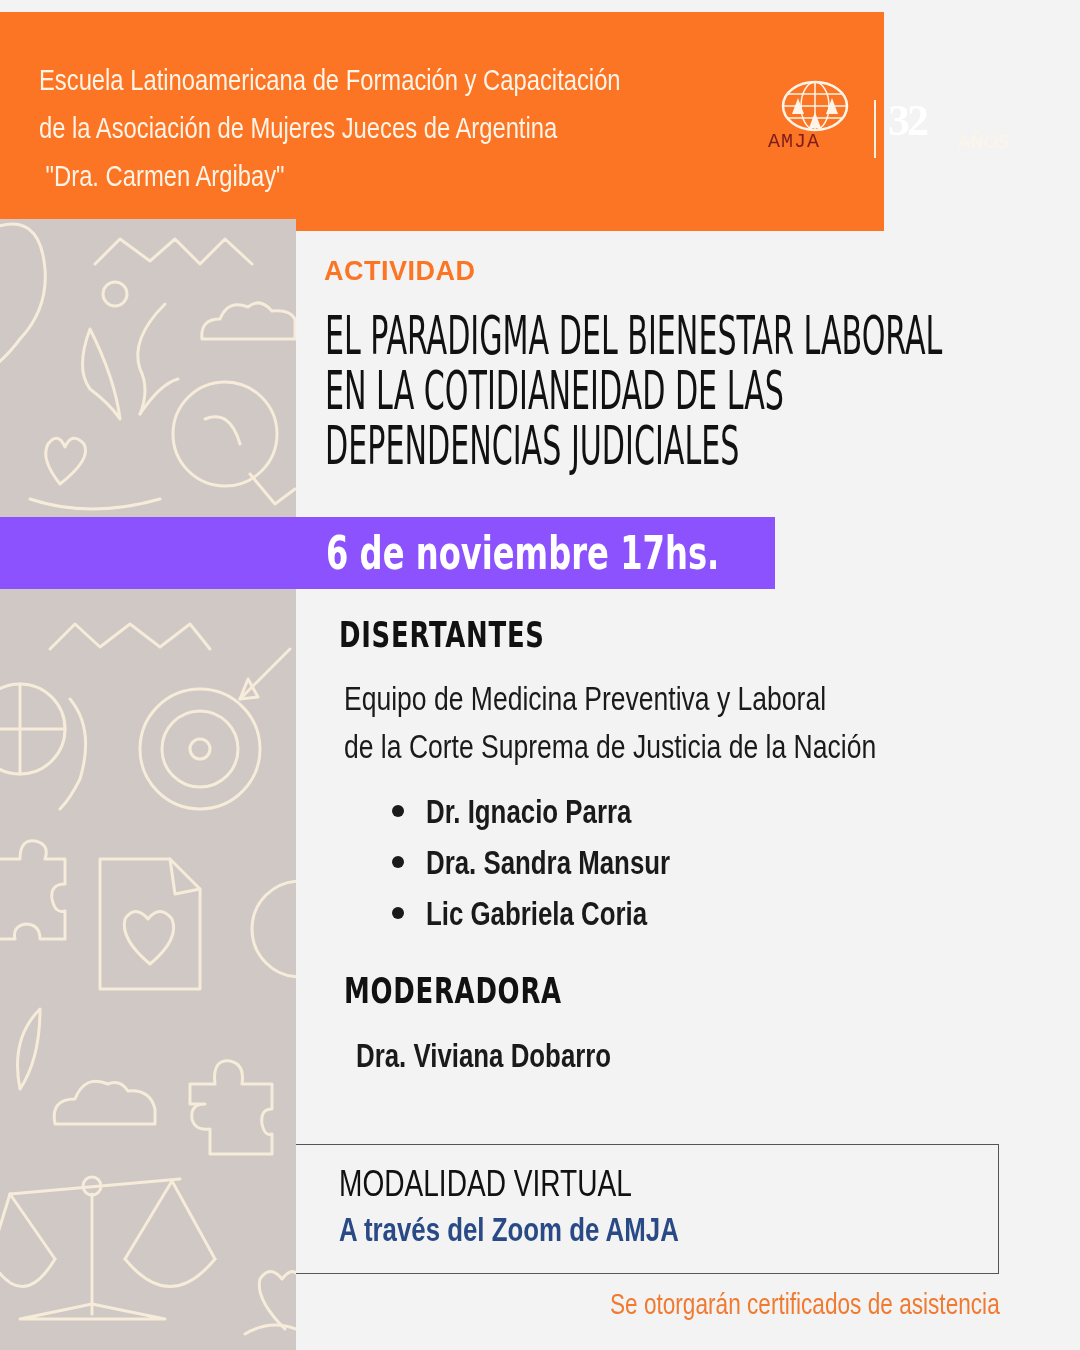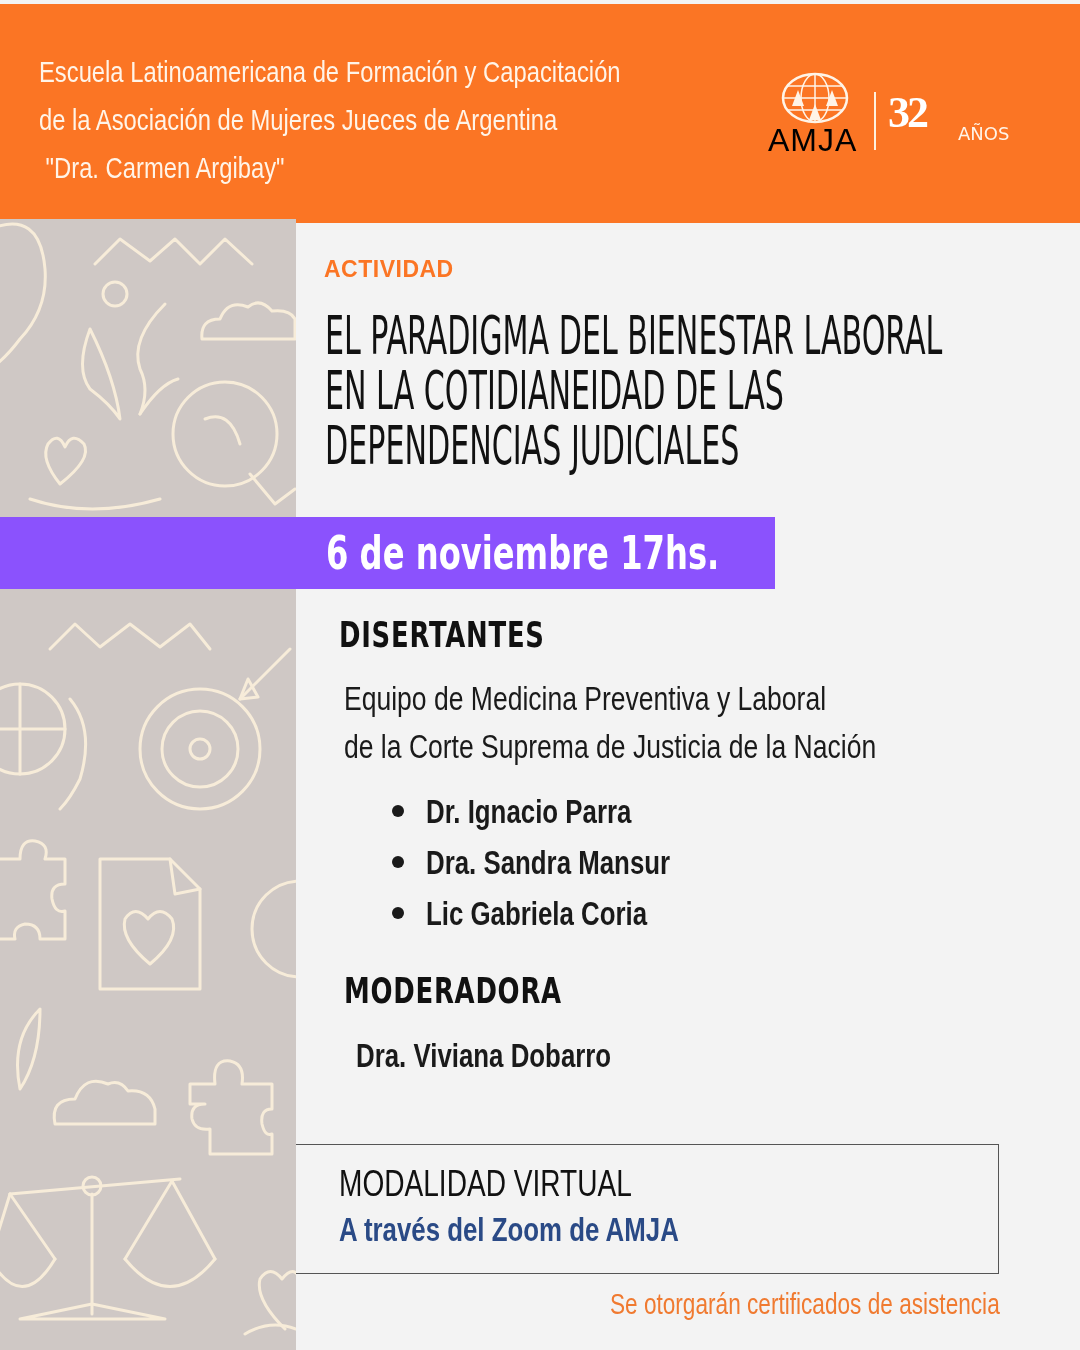--- a/index.html
+++ b/index.html
@@ -1,57 +1,57 @@
 <!DOCTYPE html>
 <html><head>
   <meta charset="utf-8">
   <style>
     * { margin: 0; padding: 0; box-sizing: border-box; }
     html, body { width: 1080px; height: 1350px; overflow: hidden; background: #f3f3f3; }
     body { position: relative; font-family: "Liberation Sans", sans-serif; }
 
     .header {
-      position: absolute; left: 0; top: 4px; width: 1080px; height: 219px;
+      position: absolute; left: 0; top: 12px; width: 884px; height: 219px;
       background: #fb7524;
     }
     .header-text {
       position: absolute; left: 39px; top: 44px;
       color: #fff4e8;
       font-family: "Liberation Sans", sans-serif;
       font-size: 29px; line-height: 48px;
       transform: scaleX(0.82); transform-origin: left top;
       white-space: nowrap;
     }
     .header-text div { display: block; }
 
     .logo { position: absolute; left: 768px; top: 66px; width: 260px; height: 90px; }
     .logo-globe { position: absolute; left: 12px; top: 0; width: 70px; height: 60px; }
     .logo-amja {
-      position: absolute; left: 0; top: 52px; color: #000000;
-      font-family: Liberation Sans, sans-serif; font-size: 32px; letter-spacing: 1px;
+      position: absolute; left: 0; top: 52px; color: #7f1d1d;
+      font-family: Liberation Mono, monospace; font-size: 20px; letter-spacing: 1px;
     }
     .logo-sep { position: absolute; left: 106px; top: 22px; width: 2px; height: 58px; background: #fff1dd; }
     .logo-num {
       position: absolute; left: 120px; top: 8px; color: #ffffff;
       font-family: Liberation Serif, serif; font-weight: bold; font-size: 44px; letter-spacing: -3px; line-height: 70px;
     }
     .logo-anos {
       position: absolute; left: 190px; top: 53px; color: #fff4e8;
       font-family: "DejaVu Sans", sans-serif; font-size: 18px;
     }
 
     .side-panel {
       position: absolute; left: 0; top: 219px; width: 296px; height: 1131px;
       background: #cfc8c5; overflow: hidden;
     }
     .side-panel svg { position: absolute; left: 0; top: 0; }
 
     .activity-label {
       position: absolute; left: 324px; top: 256px;
-      color: #fb7524; font-weight: bold; font-size: 23px; letter-spacing: 0.5px;
+      color: #fb7524; font-weight: bold; font-size: 27px; letter-spacing: 0.5px;
       font-family: "Liberation Sans", sans-serif;
     }
     .title {
       position: absolute; left: 325px; top: 308px;
       color: #111; font-family: "DejaVu Sans Condensed", "DejaVu Sans", sans-serif;
       font-size: 54px; line-height: 55px;
       transform: scaleX(0.62); transform-origin: left top;
       white-space: nowrap;
     }
 

